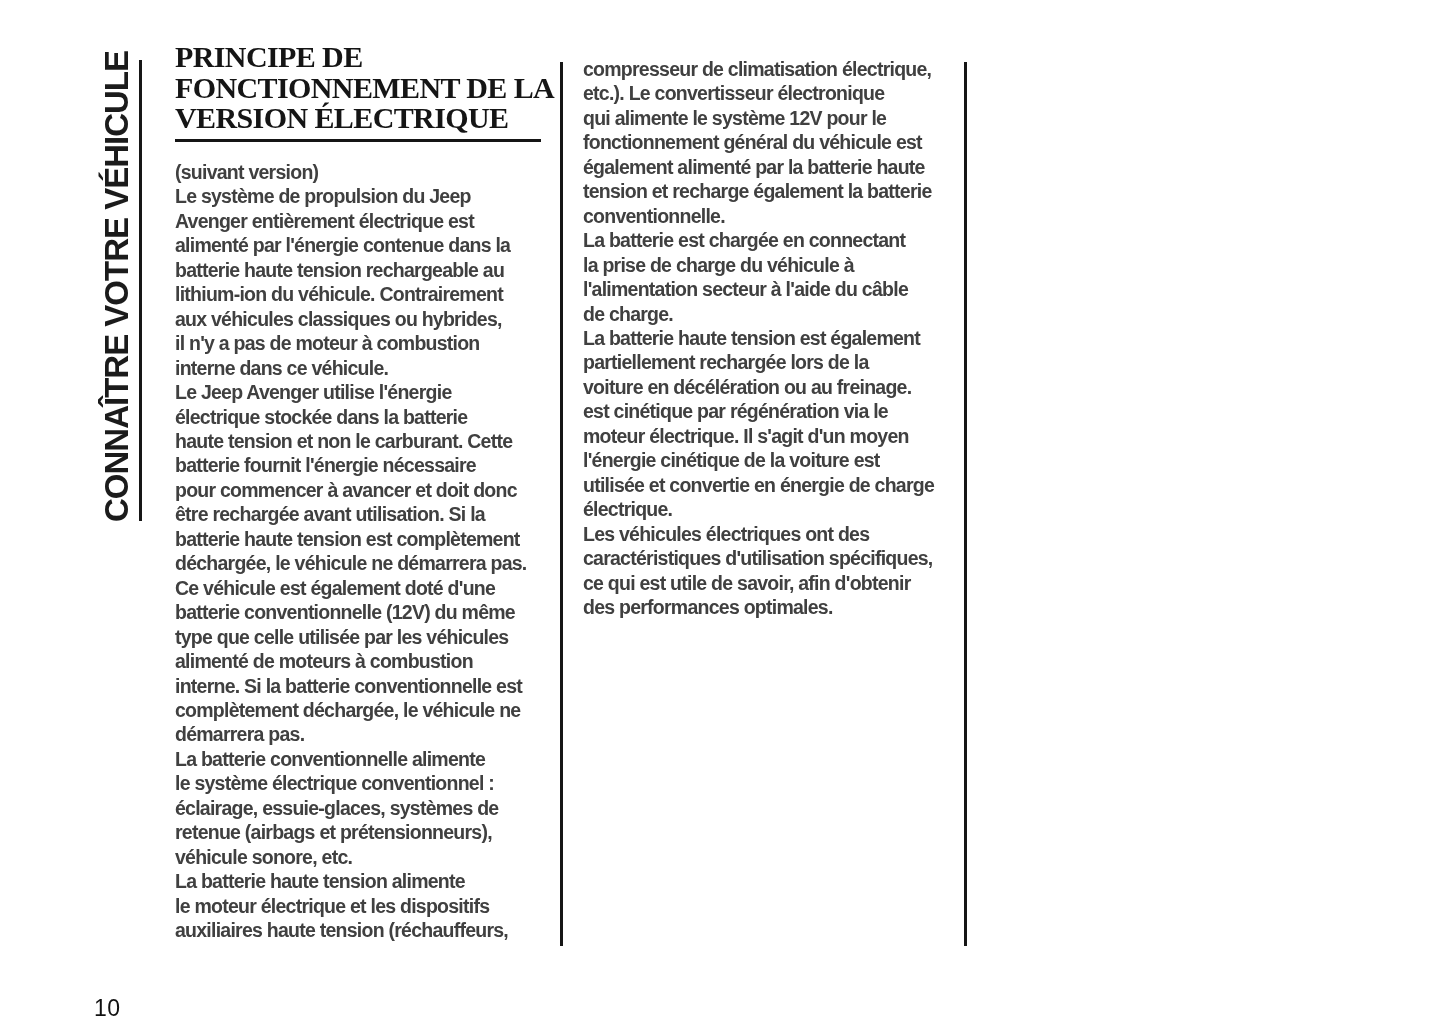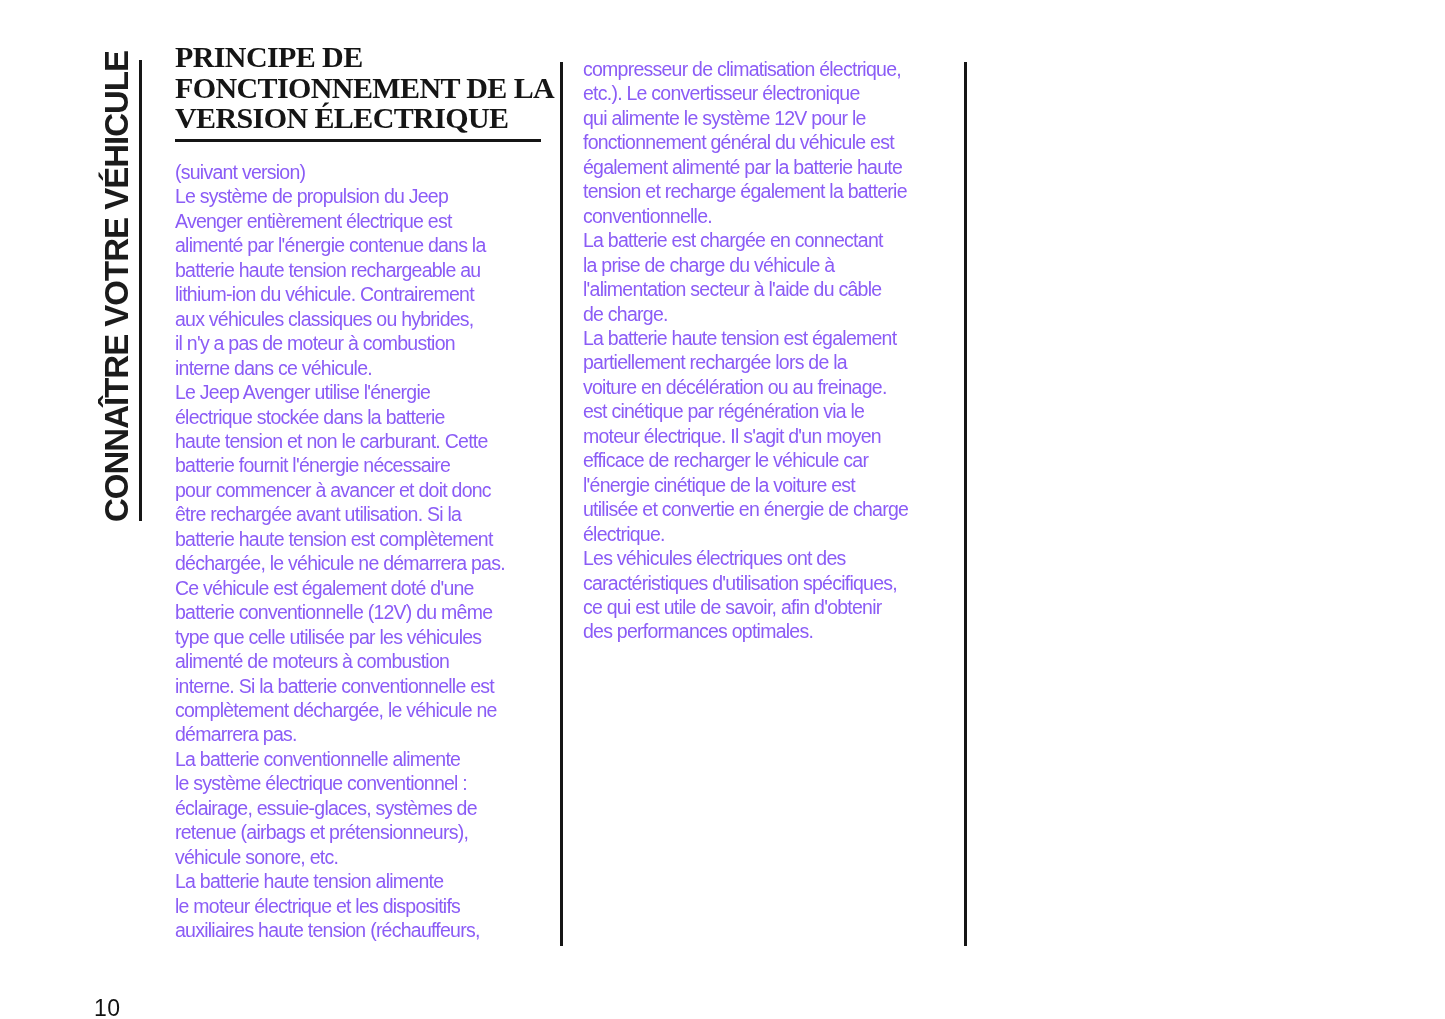--- a/index.html
+++ b/index.html
@@ -63,25 +63,25 @@
   }
 
   .bodycol {
     position: absolute;
     width: 385px;
   }
   .col1 { left: 175px; top: 160px; }
   .col2 { left: 583px; top: 57px; }
   .bodycol .line {
     font-size: 19.5px;
-    font-weight: 400;
+    font-weight: 700;
     letter-spacing: -0.75px;
     line-height: 24.45px;
     white-space: nowrap;
-    color: #8b5cf6;
+    color: #404040;
   }
 
   .page-number {
     position: absolute;
     left: 94px;
     top: 951px;
     font-size: 23px;
     font-weight: 400;
     letter-spacing: 0.5px;
     color: #111111;
@@ -153,21 +153,20 @@
       <div class="line">conventionnelle.</div>
       <div class="line">La batterie est chargée en connectant</div>
       <div class="line">la prise de charge du véhicule à</div>
       <div class="line">l'alimentation secteur à l'aide du câble</div>
       <div class="line">de charge.</div>
       <div class="line">La batterie haute tension est également</div>
       <div class="line">partiellement rechargée lors de la</div>
       <div class="line">voiture en décélération ou au freinage.</div>
       <div class="line">est cinétique par régénération via le</div>
       <div class="line">moteur électrique. Il s'agit d'un moyen</div>
-      <div class="line">efficace de recharger le véhicule car</div>
       <div class="line">l'énergie cinétique de la voiture est</div>
       <div class="line">utilisée et convertie en énergie de charge</div>
       <div class="line">électrique.</div>
       <div class="line">Les véhicules électriques ont des</div>
       <div class="line">caractéristiques d'utilisation spécifiques,</div>
       <div class="line">ce qui est utile de savoir, afin d'obtenir</div>
       <div class="line">des performances optimales.</div>
     </div>
 
   <div class="rule-vertical rule-right"></div>

